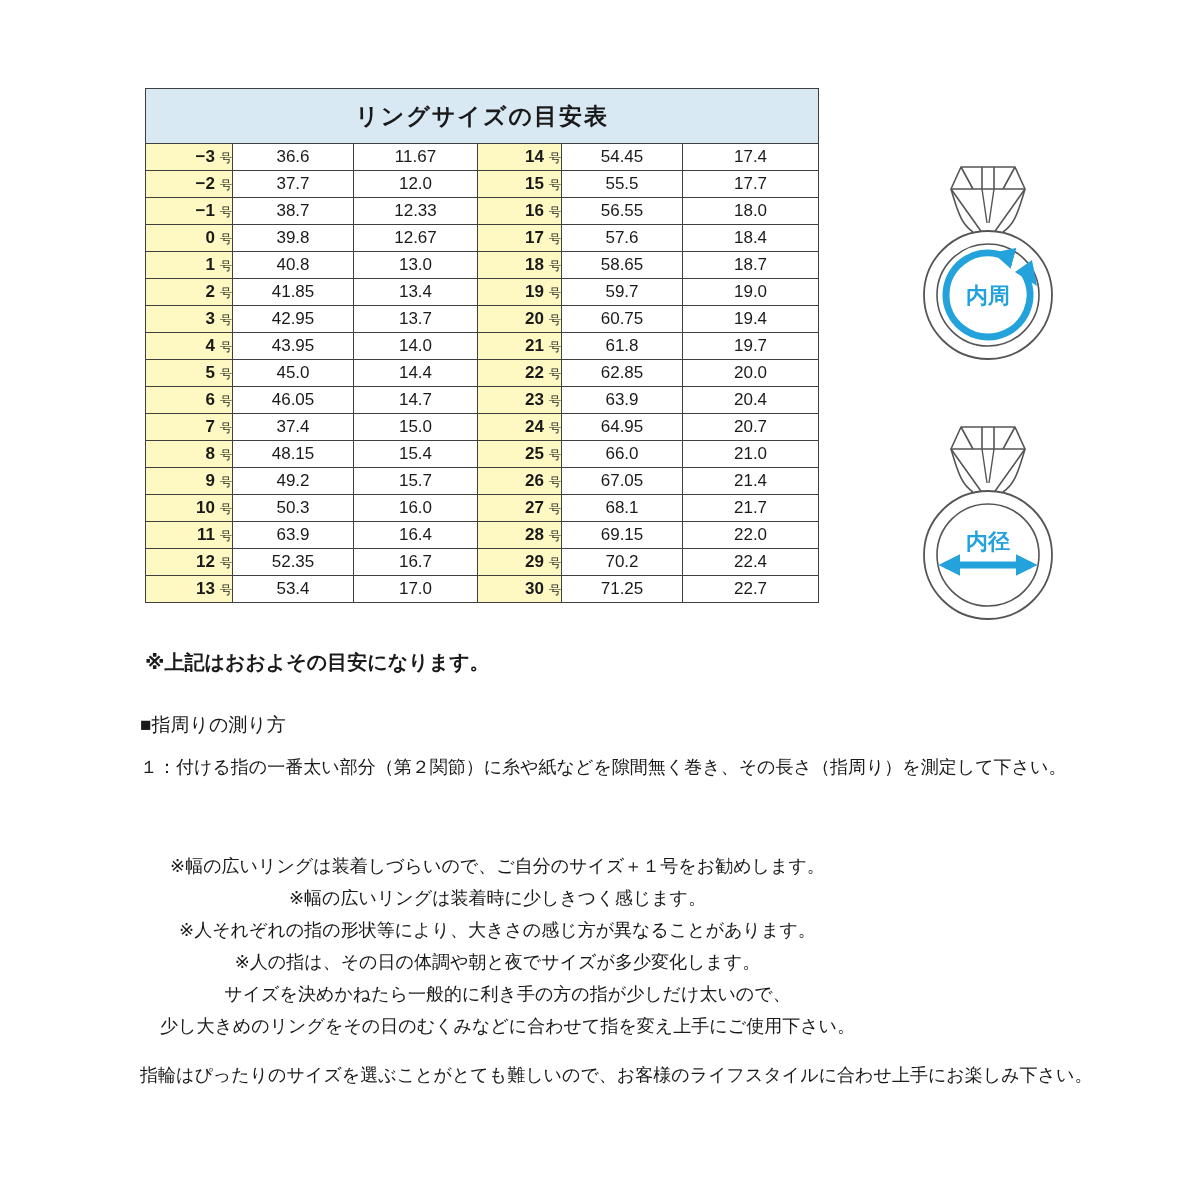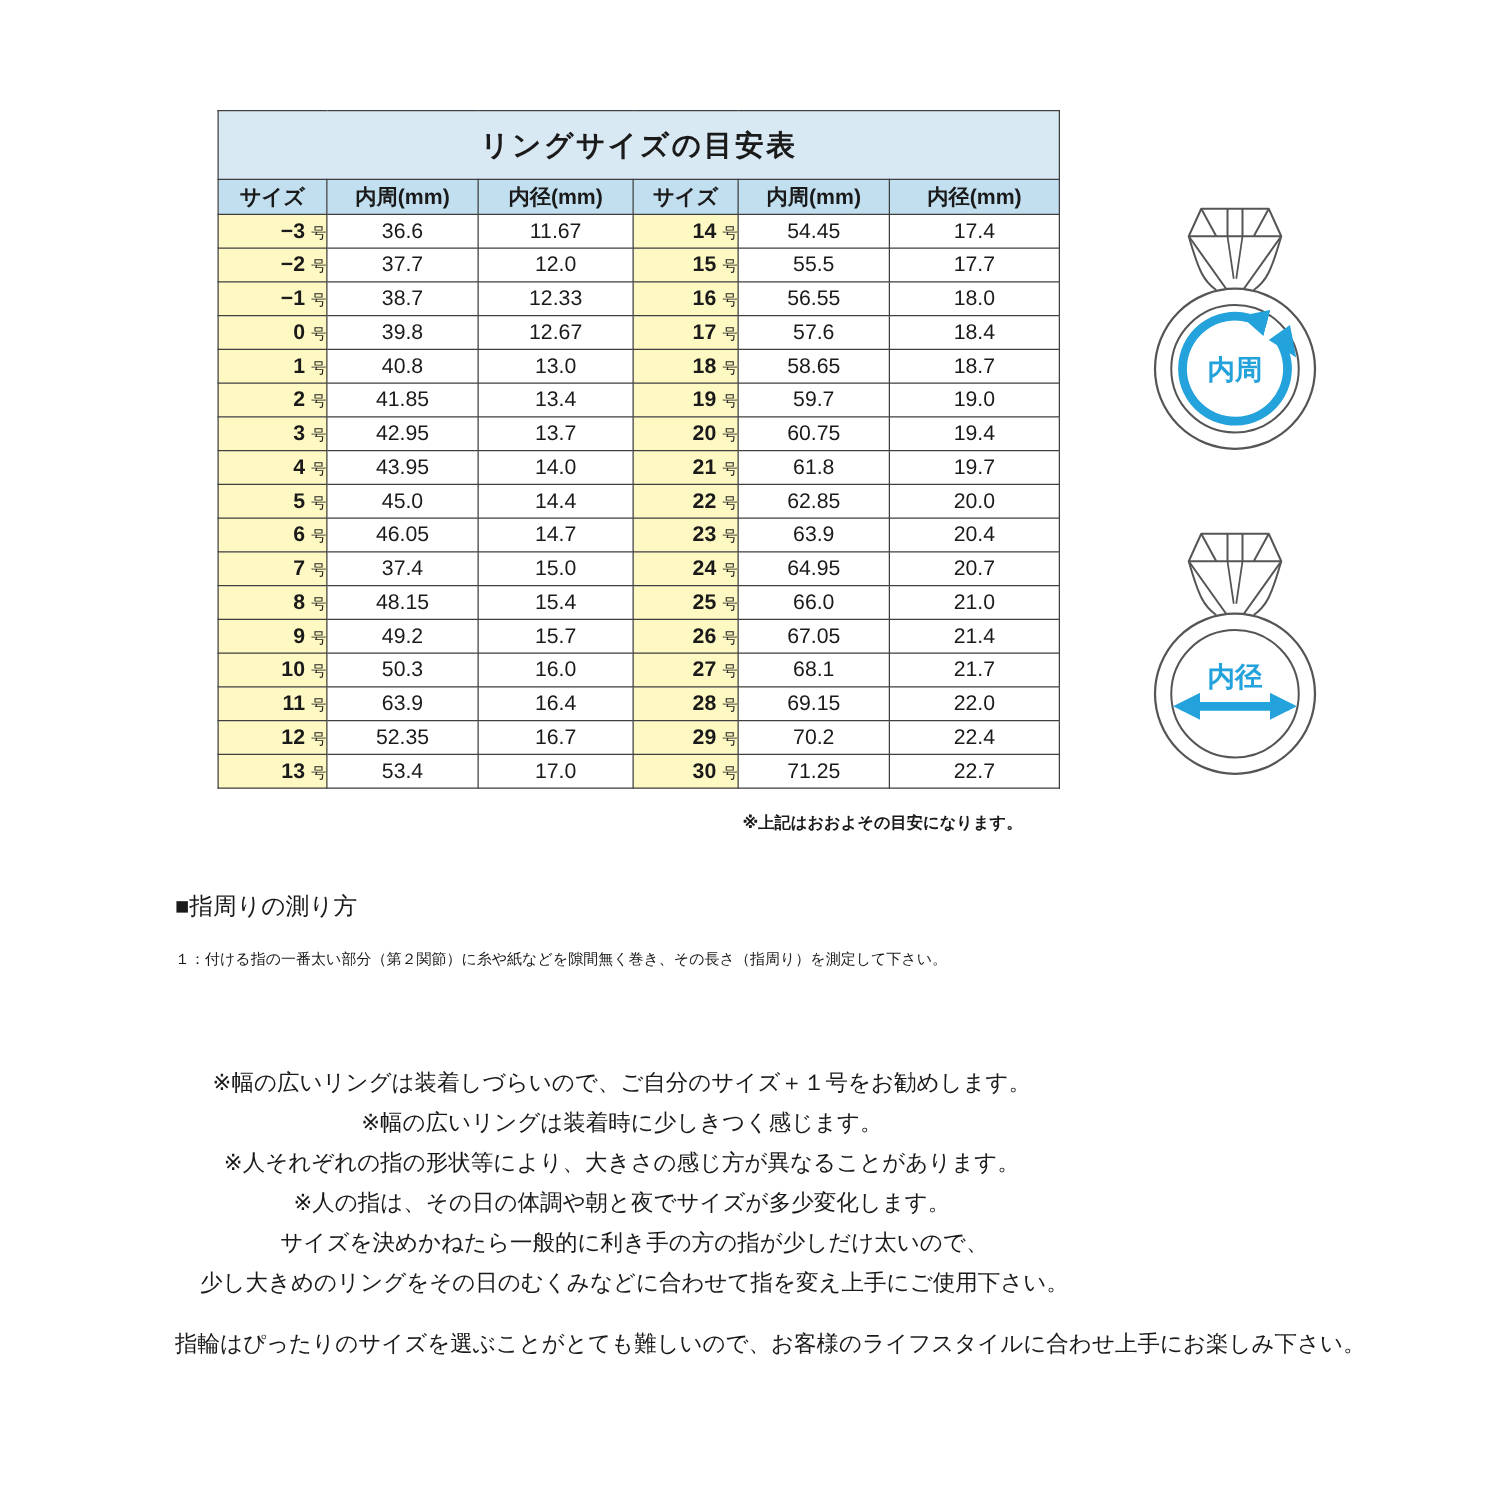--- a/index.html
+++ b/index.html
@@ -2,44 +2,44 @@
 <html><head>
 <meta charset="utf-8">
 <style>
   html,body{margin:0;padding:0;}
   body{
     width:1200px;height:1200px;position:relative;background:#ffffff;
     font-family:"Liberation Sans","DejaVu Sans",sans-serif;
     color:#1a1a1a;overflow:hidden;
   }
   
-  .size-table-wrap{position:absolute;left:145px;top:88px;width:673px;margin-left:29px;}
+  .size-table-wrap{position:absolute;left:145px;top:88px;width:673px;}
   table.size-table{width:100%;border-collapse:collapse;table-layout:fixed;}
   .size-table td,.size-table th{
     border:1px solid #3f3f3f;padding:0;text-align:center;vertical-align:middle;
   }
   .size-table .title-cell{
     height:54px;background:#d9e9f4;font-size:23px;font-weight:bold;letter-spacing:2px;
   }
   .size-table th{
     height:27px;background:#c2dff0;font-size:17px;font-weight:bold;
   }
   .size-table td{height:26px;font-size:17px;background:#ffffff;}
   .size-table td.size-cell{background:#fef9c3;font-weight:bold;text-align:right;}
   .size-table td.size-cell .suffix{font-size:12px;font-weight:normal;margin-left:5px;}
   .col-s1{width:87px}.col-c1{width:121px}.col-d1{width:124px}
   .col-s2{width:84px}.col-c2{width:121px}.col-d2{width:136px}
   
   .table-footnote{
-    position:absolute;left:145px;top:649px;width:673px;text-align:right;
-    font-size:13px;font-weight:bold;
+    position:absolute;left:145px;top:649px;width:673px;
+    font-size:20px;font-weight:bold;
   }
   
   .howto-heading{position:absolute;left:140px;top:712px;font-size:19px;font-weight:normal;}
-  .howto-steps{position:absolute;left:140px;top:749px;font-size:12px;line-height:37px;}
+  .howto-steps{position:absolute;left:140px;top:749px;font-size:18px;line-height:37px;}
   .howto-notes{position:absolute;left:140px;top:850px;font-size:18px;line-height:32px;text-align:center;}
   .howto-notes .indent{padding-left:20px;}
   .closing-line{position:absolute;left:140px;top:1063px;font-size:18px;}
   
   .ring-illus{position:absolute;width:170px;height:215px;}
   .ring-illus.top{left:903px;top:155px;}
   .ring-illus.bottom{left:903px;top:415px;}
   .ring-illus svg{display:block;width:100%;height:100%;}
   .ring-label{
     font-size:22px;font-weight:bold;
@@ -56,28 +56,20 @@
         <col class="col-c1">
         <col class="col-d1">
       <col class="col-s2">
         <col class="col-c2">
         <col class="col-d2">
     </colgroup>
     <tbody id="size-table-body">
       <tr>
         <td class="title-cell" colspan="6">リングサイズの目安表</td>
       </tr>
-      <tr id="size-table-header">
-          <th>サイズ</th>
-          <th>内周(mm)</th>
-          <th>内径(mm)</th>
-          <th>サイズ</th>
-          <th>内周(mm)</th>
-          <th>内径(mm)</th>
-        </tr>
     <tr>
           <td class="size-cell"><span>−3</span><span class="suffix">号</span></td>
           <td>36.6</td>
           <td>11.67</td>
           <td class="size-cell"><span>14</span><span class="suffix">号</span></td>
           <td>54.45</td>
           <td>17.4</td>
         </tr>
         <tr>
           <td class="size-cell"><span>−2</span><span class="suffix">号</span></td>

